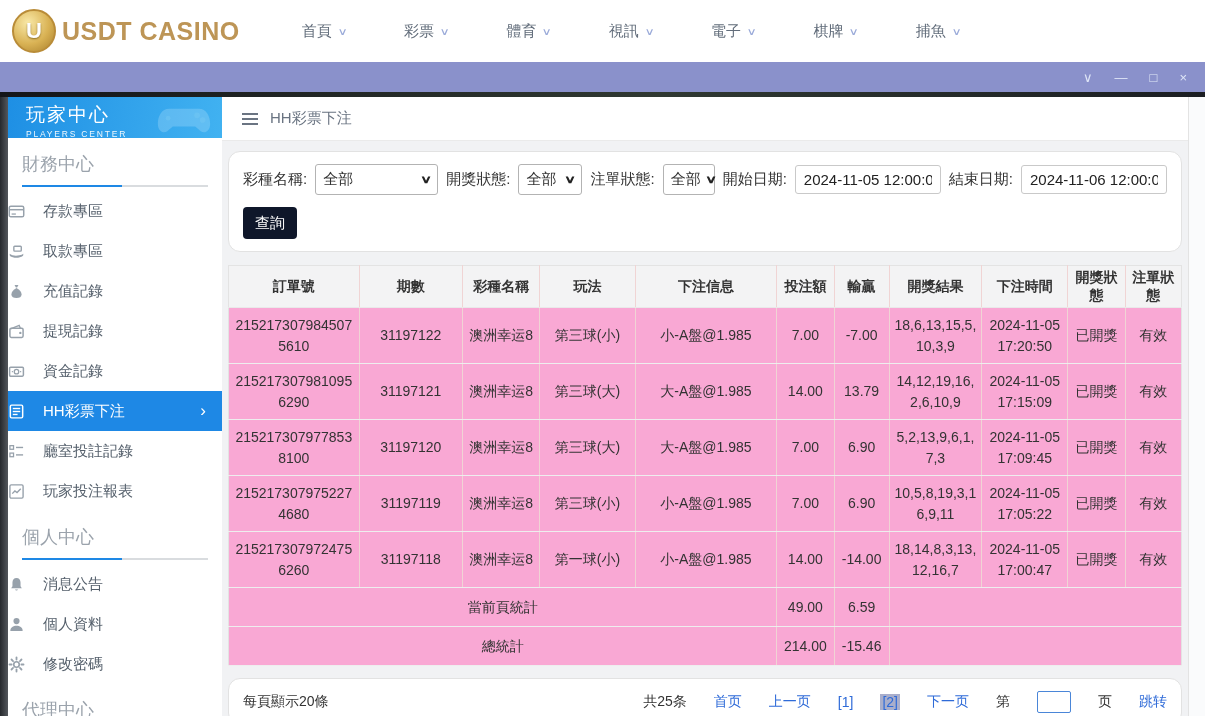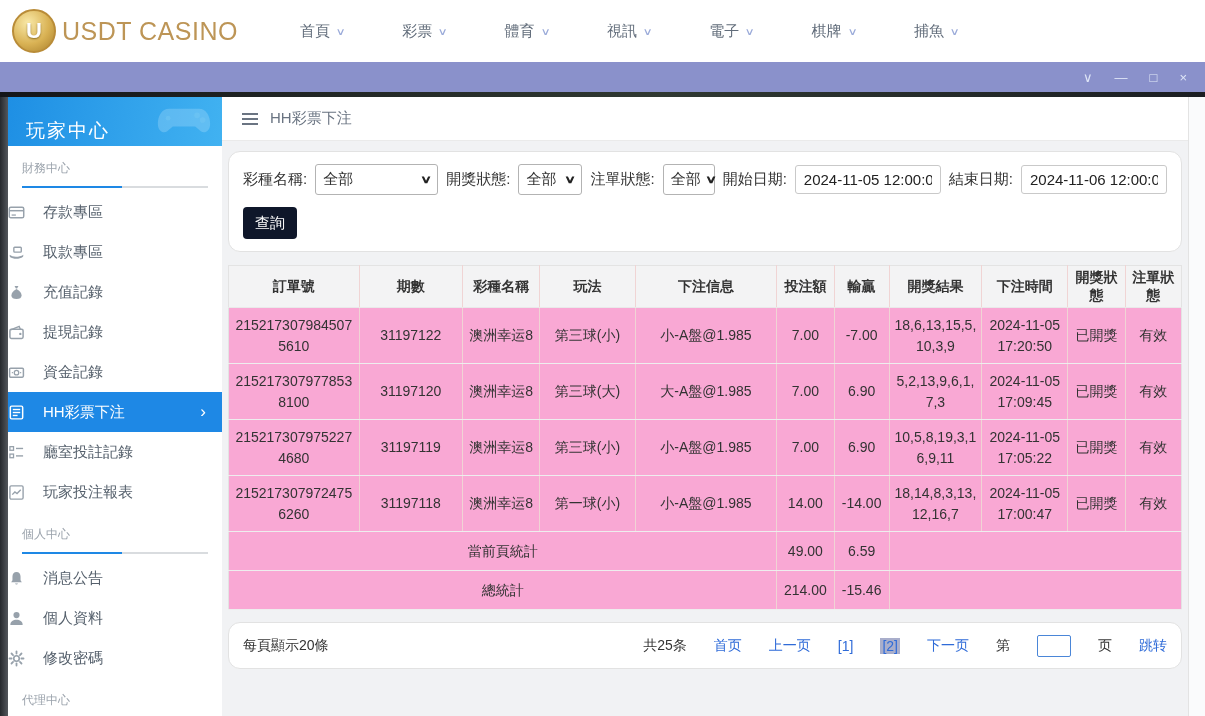--- a/index.html
+++ b/index.html
@@ -6,43 +6,43 @@
   body { font-family:"Liberation Sans", sans-serif; background:#fff; }
   .window { width:1205px; height:716px; position:relative; overflow:hidden; background:#fff; }
 
   
   .top-header { height:62px; display:flex; align-items:center; background:#fff; padding-left:12px; }
   .logo { display:flex; align-items:center; gap:6px; cursor:pointer; }
   .logo-coin { width:44px; height:44px; border-radius:50%;
     background:radial-gradient(circle at 35% 30%, #f9e9a8, #d9b254 55%, #a97f2c);
     border:2px solid #b98c38; display:flex; align-items:center; justify-content:center; }
   .logo-coin span { color:#fff; font-weight:bold; font-size:22px; text-shadow:0 1px 2px #8a6a20; }
-  .logo-text { font-size:25px; font-weight:400; letter-spacing:.5px; color:#bd9556;
+  .logo-text { font-size:25px; font-weight:700; letter-spacing:.5px; color:#bd9556;
     text-shadow:0 1px 1px rgba(255,255,255,.6); }
   .main-nav { display:flex; margin-left:62px; gap:58px; }
   .nav-item { display:flex; align-items:center; gap:7px; font-size:15px; color:#616c7a; cursor:pointer; white-space:nowrap; }
   .nav-item .nav-caret { font-size:10px; color:#9aaad9; transform:scaleX(1.4); }
 
   
   .titlebar { height:30px; background:#8a91cb; display:flex; align-items:center; justify-content:flex-end; gap:22px; padding-right:18px; }
   .tb-btn { color:#dfe6f7; font-size:13px; line-height:1; cursor:pointer; }
 
   .dark-strip { height:5px; background:linear-gradient(90deg,#141518,#303932 55%,#1b1e22); }
 
   
   .main-region { display:flex; height:619px; background:#f1f2f4; }
   .left-edge { width:8px; background:linear-gradient(90deg,#26292d,#53575c); }
 
   
   .sidebar { width:214px; background:#fff; overflow:hidden; flex-shrink:0; }
-  .sidebar-hero { height:49px; background:linear-gradient(100deg,#1e8fe4,#41b2f1); color:#fff; padding:21px 0 0 18px; position:relative; }
+  .sidebar-hero { height:41px; background:linear-gradient(100deg,#1e8fe4,#41b2f1); color:#fff; padding:5px 0 0 18px; position:relative; }
   .hero-title { font-size:19px; letter-spacing:2px; }
   .hero-sub { font-size:8.5px; letter-spacing:1.8px; opacity:.92; margin-top:1px; }
   .hero-pad { position:absolute; right:10px; top:6px; opacity:.55; }
-  .side-section-title { color:#9ba3ac; font-size:12px; margin:14px 14px 0 14px; }
+  .side-section-title { color:#9ba3ac; font-size:18px; margin:14px 14px 0 14px; }
   .side-underline { height:2px; margin:9px 14px 4px 14px;
     background:linear-gradient(90deg,#1e88e5 0 100px,#d9dcdf 100px); }
   .menu-item { display:flex; align-items:center; height:40px; gap:18px;
     color:#55606c; font-size:15px; cursor:pointer; position:relative; }
   .menu-item .mi-icon { width:17px; height:17px; color:#97a1ab; display:inline-flex; }
   .menu-item.active { background:#1e88e5; color:#fff; }
   .menu-item.active .mi-icon { color:#fff; }
   .menu-item .mi-chevron { position:absolute; right:16px; font-size:17px; color:#fff; }
 
   
@@ -350,20 +350,33 @@
                 <td>第三球(小)</td>
                 <td>小-A盤@1.985</td>
                 <td>7.00</td>
                 <td>-7.00</td>
                 <td>18,6,13,15,5,10,3,9</td>
                 <td>2024-11-05 17:20:50</td>
                 <td>已開獎</td>
                 <td>有效</td>
               </tr>
               <tr>
+                <td>2152173079810956290</td>
+                <td>31197121</td>
+                <td>澳洲幸运8</td>
+                <td>第三球(大)</td>
+                <td>大-A盤@1.985</td>
+                <td>14.00</td>
+                <td>13.79</td>
+                <td>14,12,19,16,2,6,10,9</td>
+                <td>2024-11-05 17:15:09</td>
+                <td>已開獎</td>
+                <td>有效</td>
+              </tr>
+              <tr>
                 <td>2152173079778538100</td>
                 <td>31197120</td>
                 <td>澳洲幸运8</td>
                 <td>第三球(大)</td>
                 <td>大-A盤@1.985</td>
                 <td>7.00</td>
                 <td>6.90</td>
                 <td>5,2,13,9,6,1,7,3</td>
                 <td>2024-11-05 17:09:45</td>
                 <td>已開獎</td>

